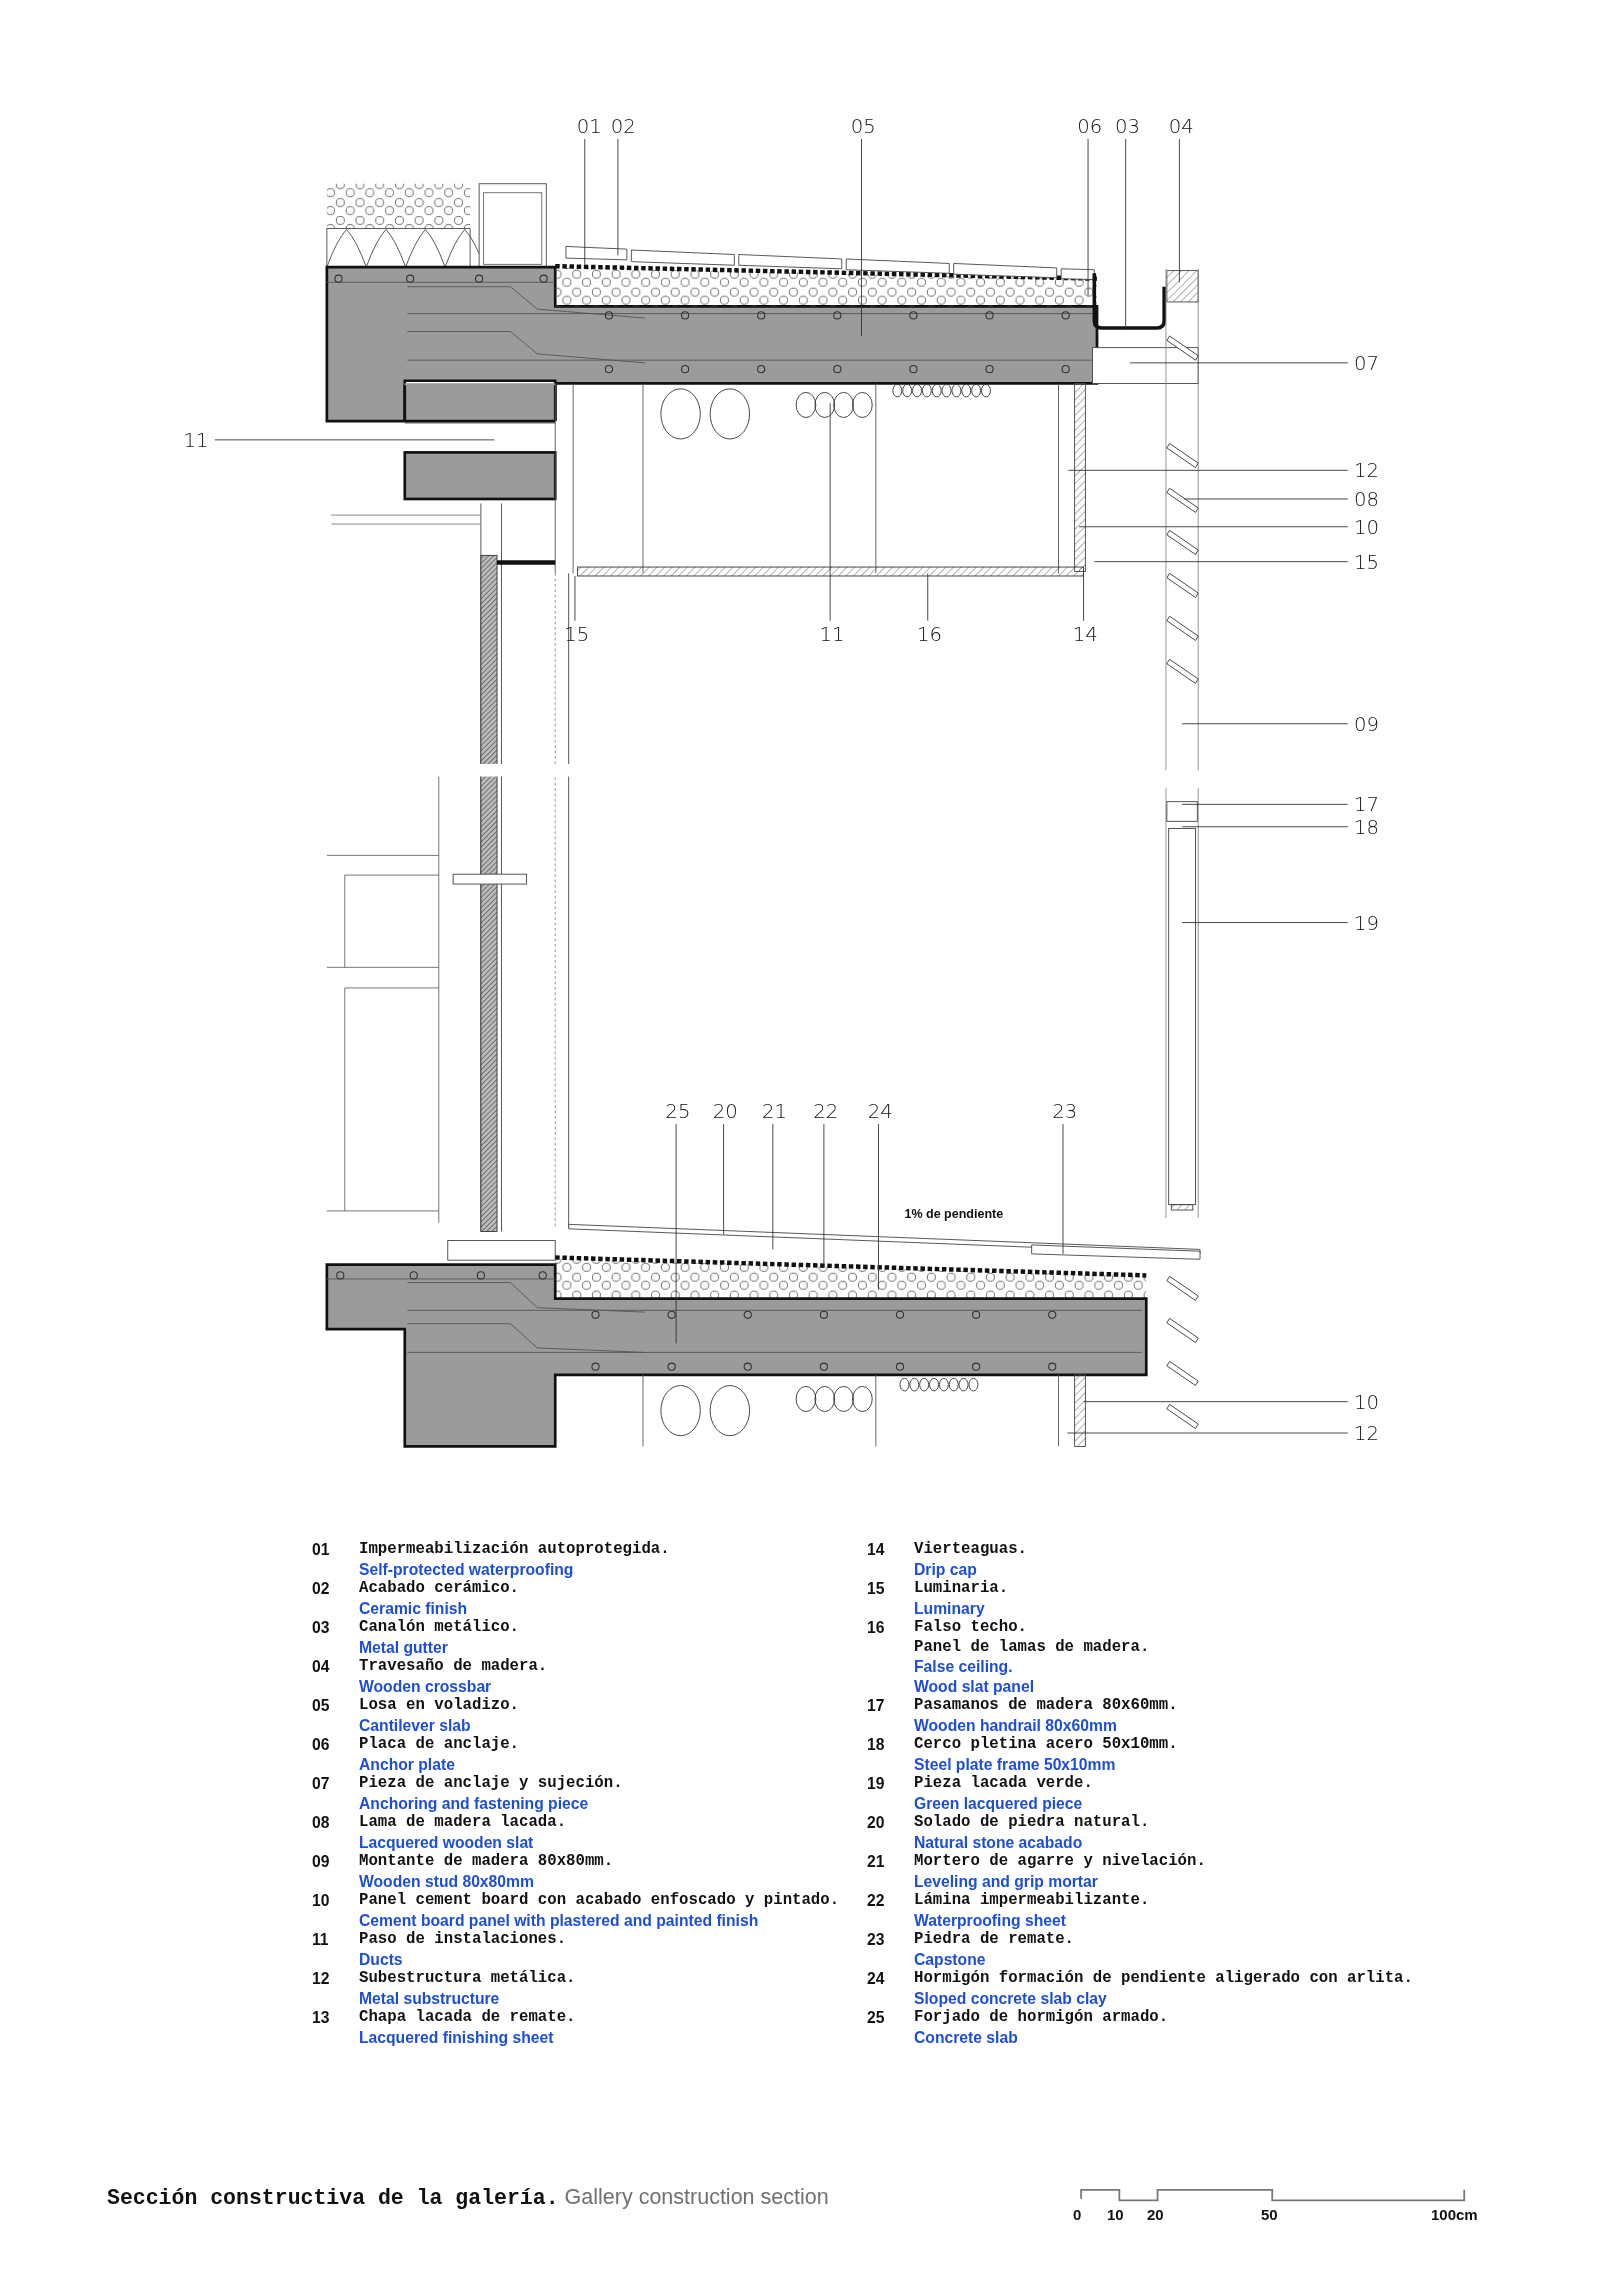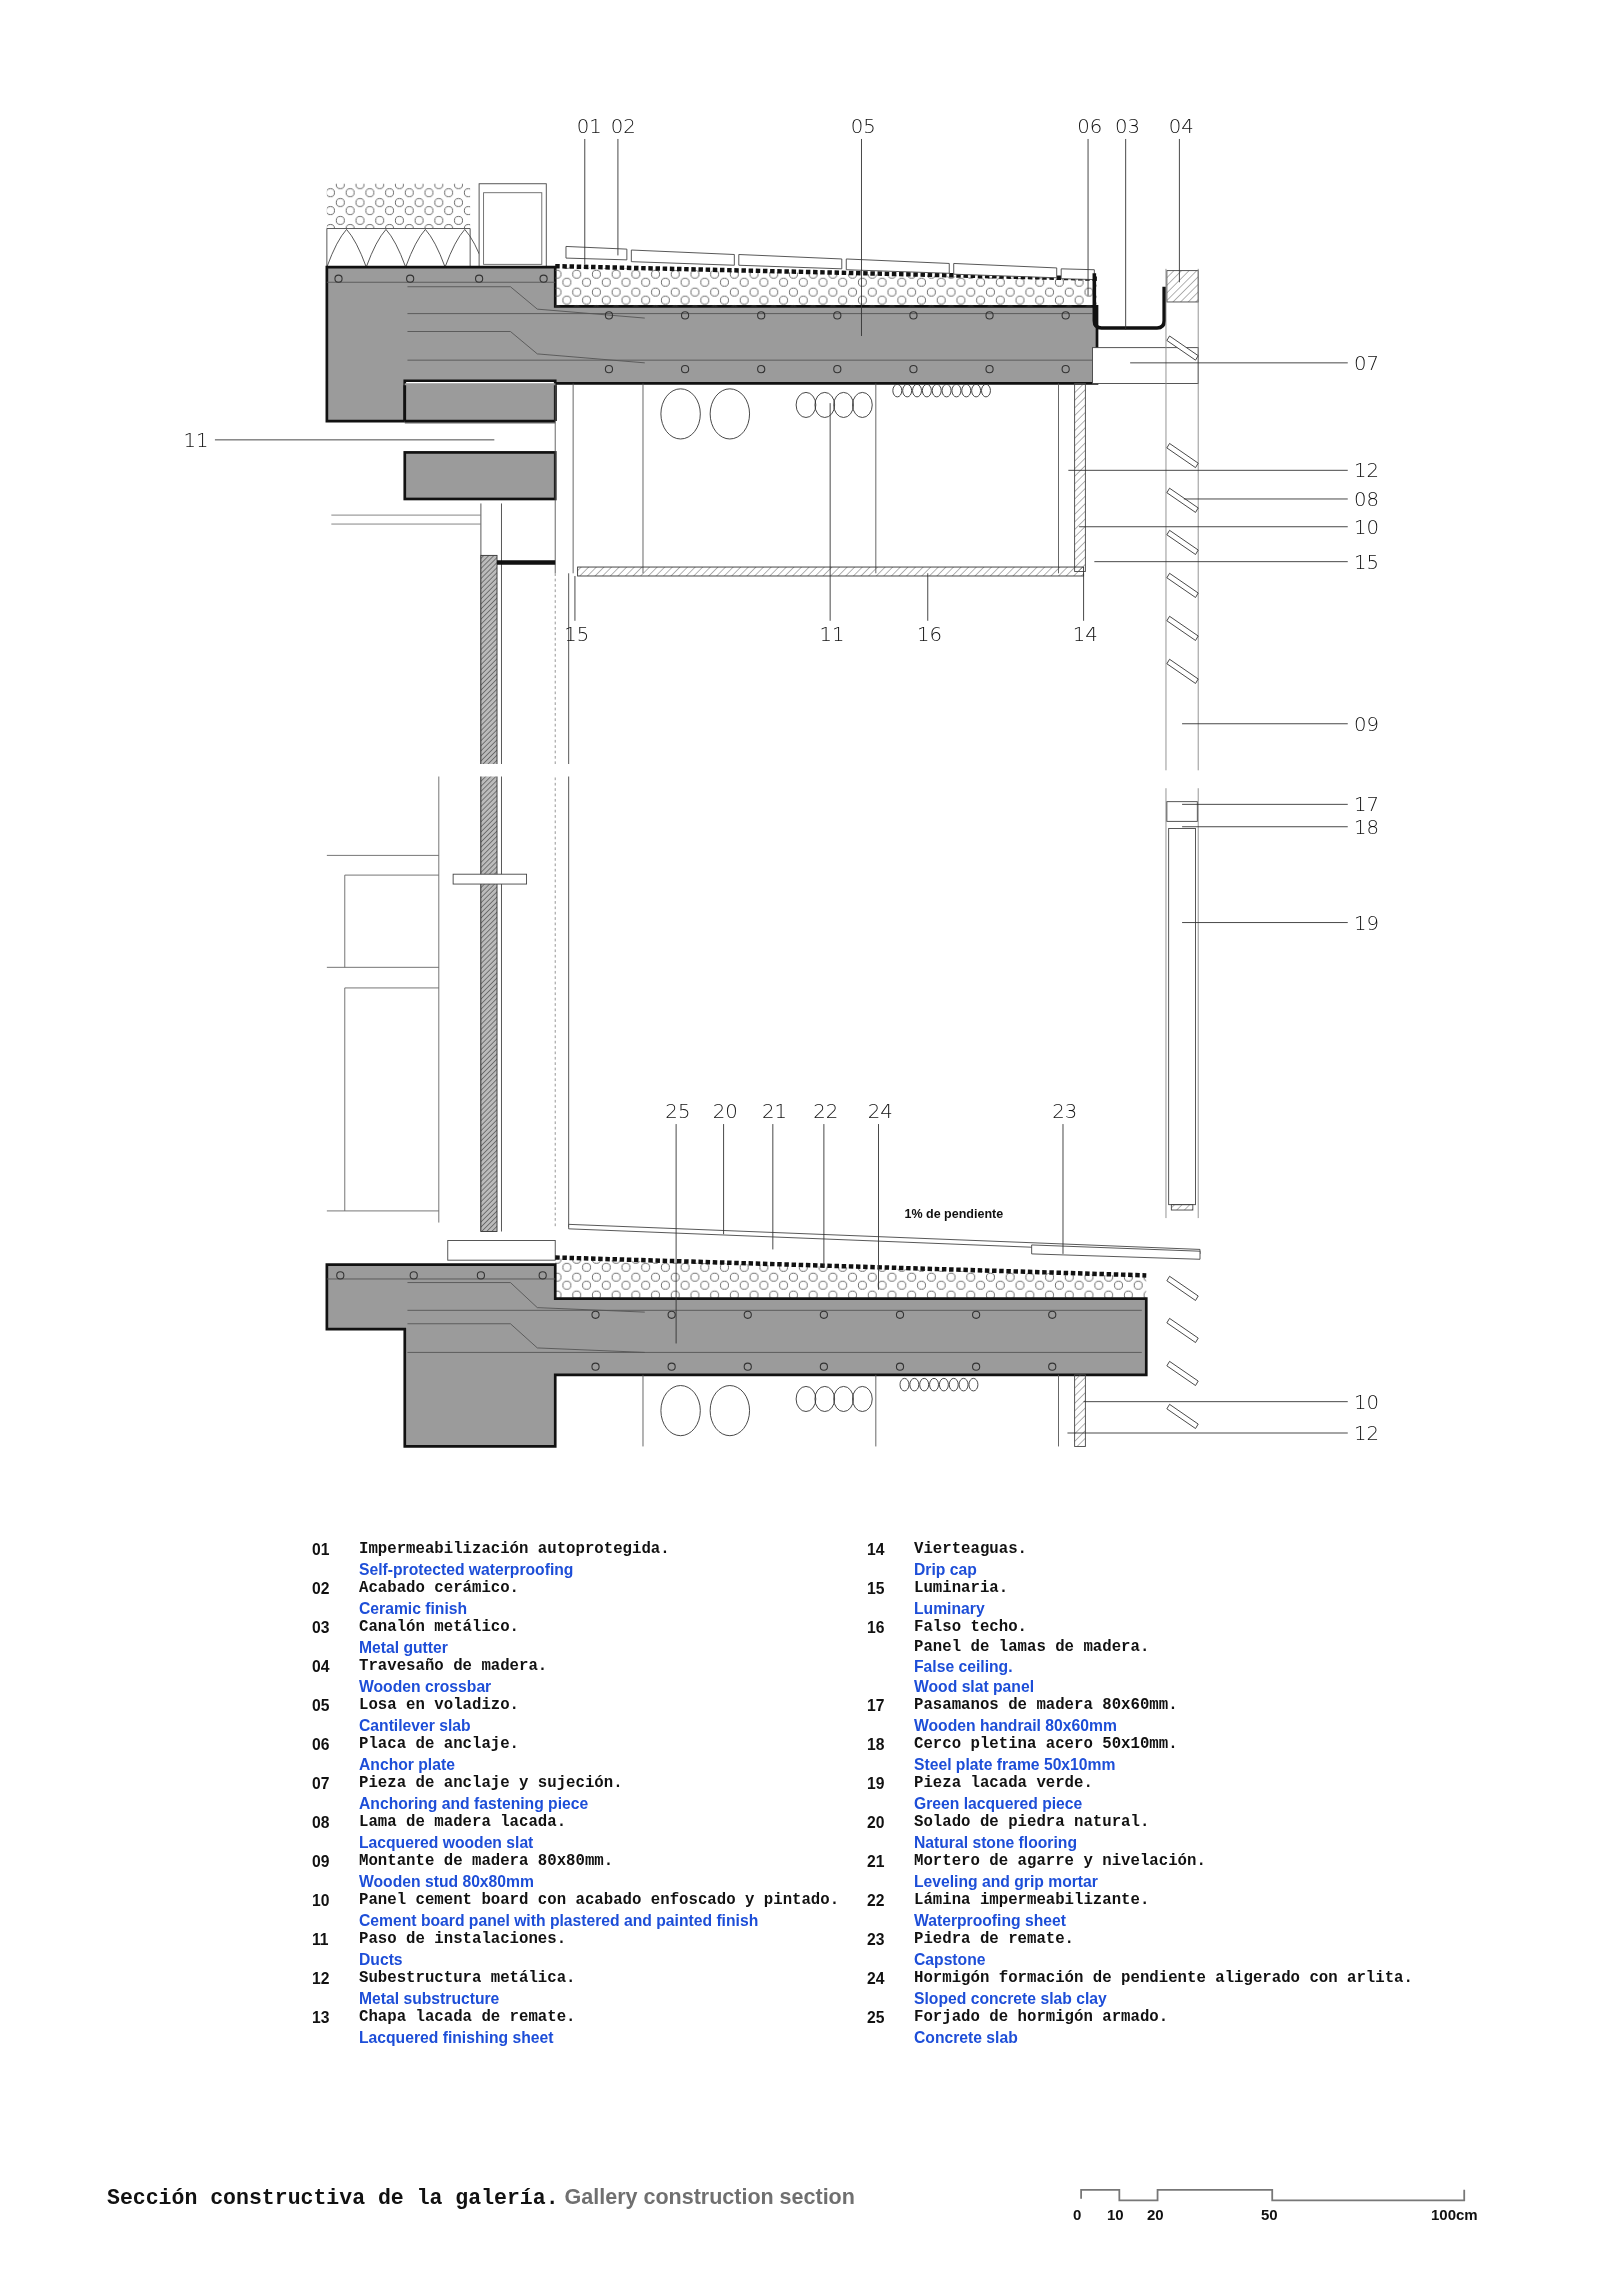--- a/index.html
+++ b/index.html
@@ -10,21 +10,21 @@
   .legend { position:absolute; top:1540px; font-family:"Liberation Sans", sans-serif; font-size:15.7px; line-height:19.5px; }
   .legend.left { left:312px; width:528px; }
   .legend.right { left:867px; width:573px; }
   .item { display:flex; }
   .num { width:47px; font-weight:bold; color:#111; flex:none; }
   .txt { display:flex; flex-direction:column; }
   .es { font-weight:bold; color:#111;font-family:Liberation Mono, monospace; }
   .en { font-weight:bold; color:#1d4ed8; }
   .caption { position:absolute; left:107px; top:2185px; font-size:21.5px; font-weight:bold; }
   .caption .es { color:#111; }
-  .caption .en { color:#707070; font-weight:bold;margin-top:16px; }
+  .caption .en { color:#707070; font-weight:normal;margin-top:16px; }
   .scale { position:absolute; left:1057px; top:2172px; width:466px; height:54px; }
   .scale-label { position:absolute; top:34px; font-size:15px; font-weight:bold; color:#111; }
 </style>
 </head>
 <body>
 
 <svg id="drawing" viewBox="0 0 1809 1640" xmlns="http://www.w3.org/2000/svg">
   <defs>
     <pattern id="clay" width="22" height="20" patternUnits="userSpaceOnUse">
       <circle cx="6" cy="6" r="4.5" fill="none" stroke="#555" stroke-width="1"></circle>
@@ -444,21 +444,21 @@
       <span class="num">19</span>
       <span class="txt">
         <span class="es">Pieza lacada verde.</span>
         <span class="en">Green lacquered piece</span>
       </span>
     </div>
   <div class="item">
       <span class="num">20</span>
       <span class="txt">
         <span class="es">Solado de piedra natural.</span>
-        <span class="en">Natural stone flooring</span>
+        <span class="en">Natural stone acabado</span>
       </span>
     </div>
   <div class="item">
       <span class="num">21</span>
       <span class="txt">
         <span class="es">Mortero de agarre y nivelación.</span>
         <span class="en">Leveling and grip mortar</span>
       </span>
     </div>
   <div class="item">

